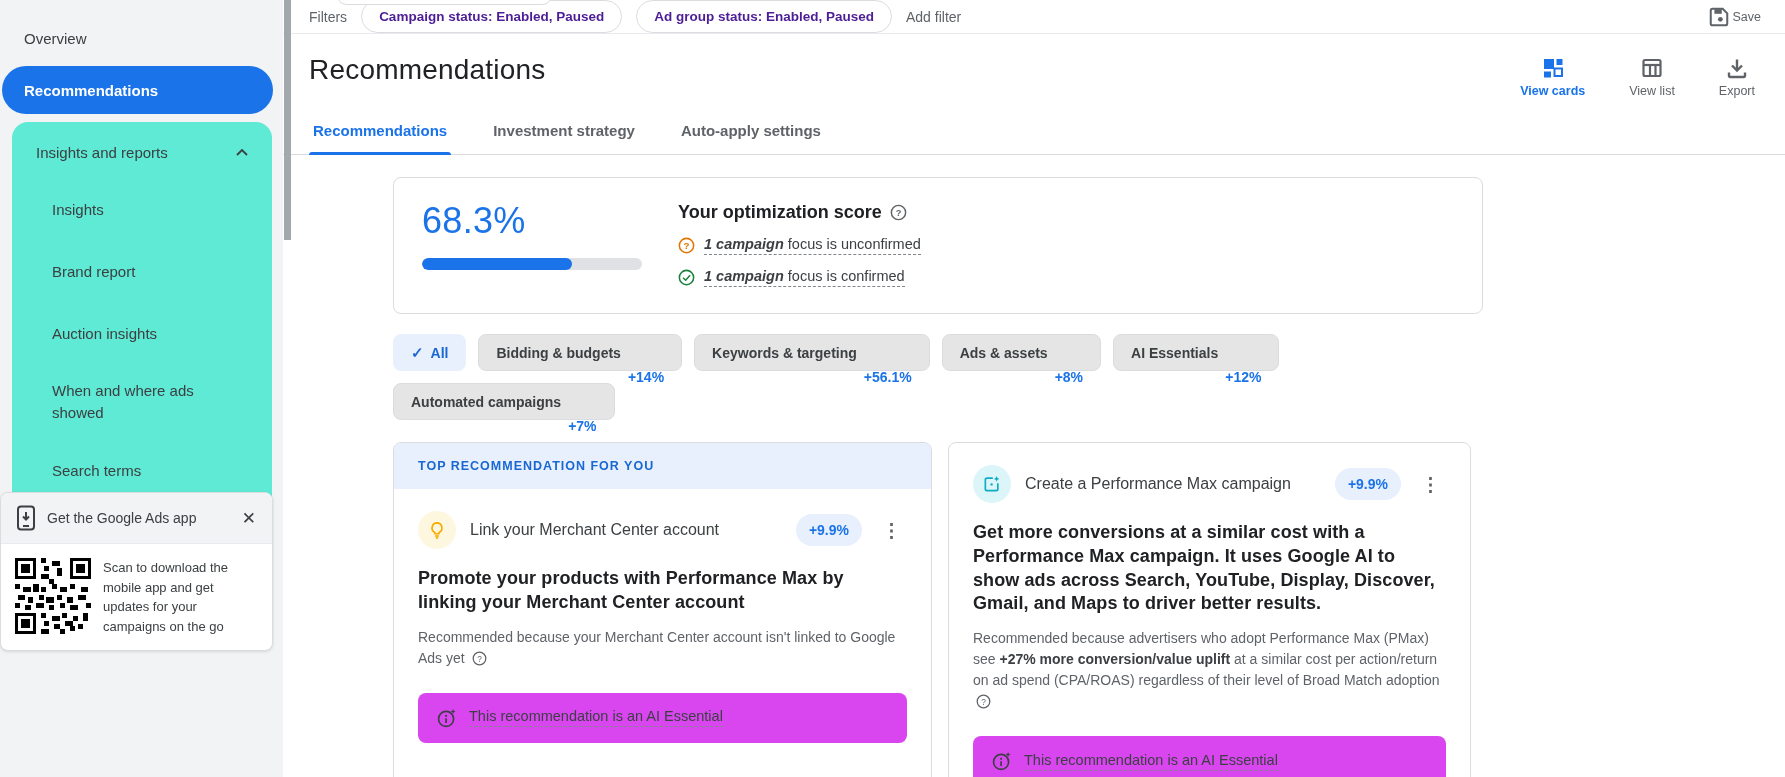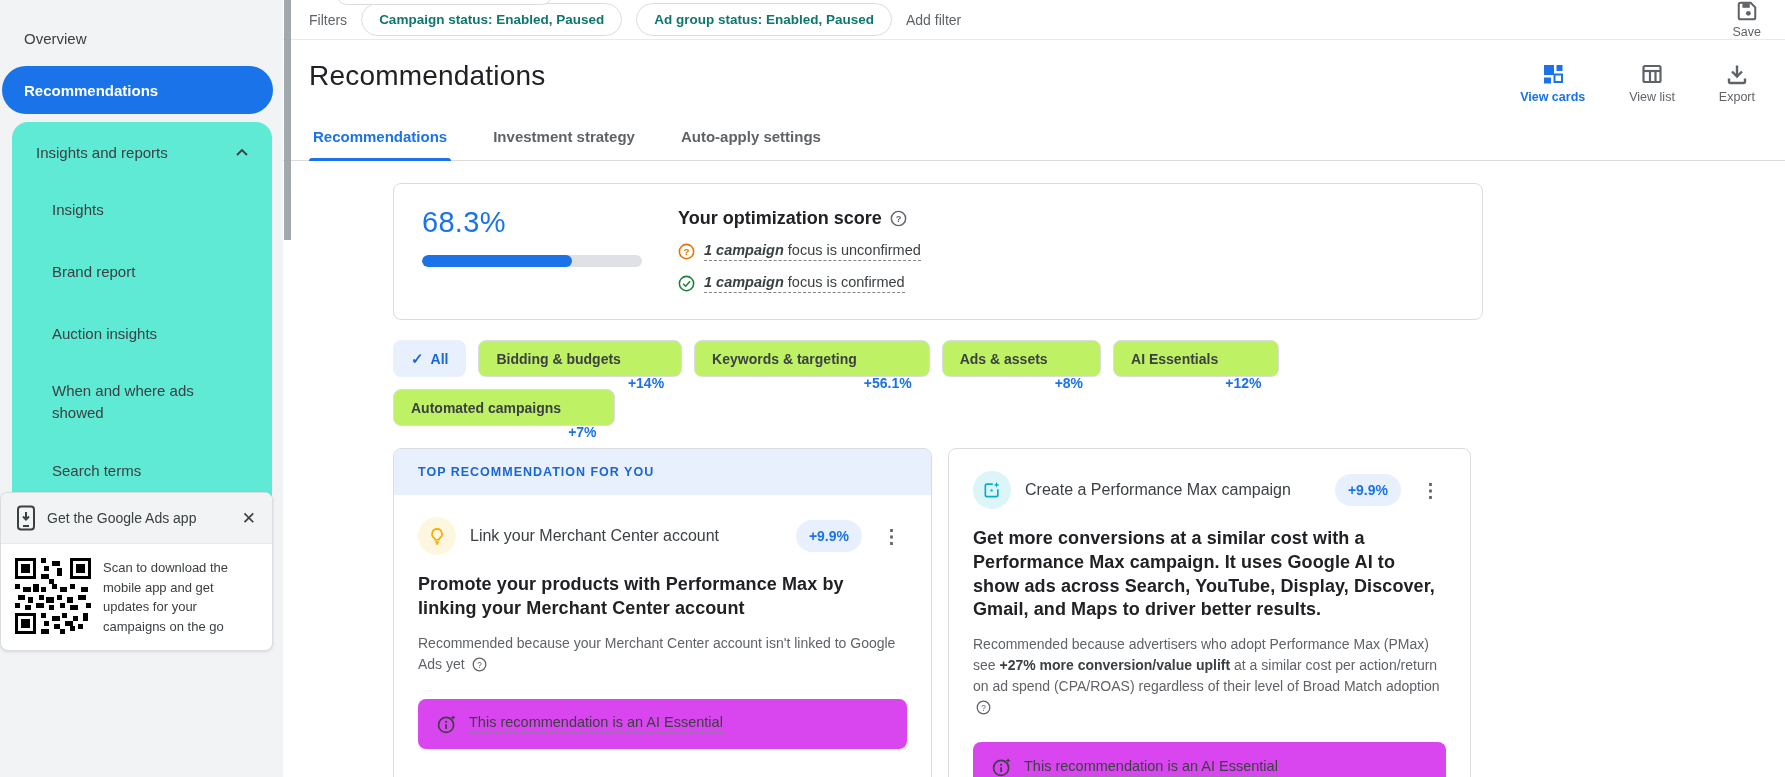--- a/index.html
+++ b/index.html
@@ -38,24 +38,24 @@
 
   
   .main { flex:1; display:flex; flex-direction:column; position:relative; }
 
   .filter-bar { height:55px; display:flex; align-items:center; gap:14px;
     padding:0 24px 0 26px; border-bottom:1px solid #e8eaed; position:relative; }
   .cutoff-pill { position:absolute; left:54px; top:-14px; width:215px; height:19px;
     border:1px solid #dadce0; border-radius:10px; background:#fff; }
   .filters-label { font-size:14px; color:#5f6368; }
   .filter-chip { border:1px solid #dadce0; border-radius:18px; padding:8px 17px;
-    font-size:13.5px; font-weight:700; color:#0f766e; background:#fff; cursor:pointer;
+    font-size:13.5px; font-weight:700; color:#4c1d95; background:#fff; cursor:pointer;
     white-space:nowrap; }
   .add-filter { font-size:14px; color:#5f6368; cursor:pointer; }
-  .save-block { margin-left:auto; display:flex; flex-direction:column;
+  .save-block { margin-left:auto; display:flex; flex-direction:row;
     align-items:center; gap:3px; color:#5f6368; font-size:12.5px; cursor:pointer; }
 
   .header-row { display:flex; align-items:flex-start; padding:20px 30px 0 26px; }
   .page-title { font-size:28px; font-weight:400; color:#202124; letter-spacing:.2px; }
   .view-controls { margin-left:auto; display:flex; gap:44px; margin-top:2px; }
   .view-btn { display:flex; flex-direction:column; align-items:center; gap:4px;
     font-size:12.5px; color:#5f6368; cursor:pointer; }
   .view-btn.active { color:#1a73e8; font-weight:700; }
 
   .tabs { display:flex; gap:38px; padding-left:26px; margin-top:24px;
@@ -65,37 +65,37 @@
   .tab.active { color:#1a73e8; }
   .tab.active::after { content:""; position:absolute; left:0; right:0; bottom:-1px;
     height:3px; background:#1a73e8; border-radius:3px 3px 0 0; }
 
   .content { padding:22px 0 0 110px; }
 
   
   .score-card { width:1090px; border:1px solid #dadce0; border-radius:8px;
     padding:22px 28px 26px; display:flex; background:#fff; }
   .score-left { width:256px; }
-  .score-value { font-size:29px; color:#1a73e8; letter-spacing:.3px; }
+  .score-value { font-size:36px; color:#1a73e8; letter-spacing:.3px; }
   .score-track { margin-top:16px; width:220px; height:12px; border-radius:6px;
     background:#dfe1e5; overflow:hidden; }
   .score-fill { height:100%; background:#1a73e8; border-radius:6px; }
   .score-right { padding-top:2px;text-align:center; }
   .score-heading { display:flex; align-items:center; gap:8px; font-size:18px;
     font-weight:700; color:#202124; }
   .score-item { display:flex; align-items:center; gap:9px; margin-top:13px;
     font-size:14.5px; color:#3c4043; cursor:pointer; }
   .dashed { border-bottom:1px dashed #80868b; padding-bottom:2px; }
   .score-item b { font-weight:700;font-style:italic; }
 
   
   .chip-rows { margin-top:20px; width:920px; display:flex; flex-wrap:wrap;
     gap:12px 12px; }
   .cat-chip { height:37px; display:inline-flex; align-items:center; gap:7px;
-    padding:0 17px; background:#bef264; border:1px solid #dadce0; border-radius:8px;
+    padding:0 17px; background:#e5e5e5; border:1px solid #dadce0; border-radius:8px;
     font-size:14px; font-weight:700; color:#3c4043; cursor:pointer;
     white-space:nowrap; }
   .cat-chip .val { color:#1a73e8;margin-top:48px; }
   .cat-chip.selected { background:#e8f0fe; border-color:#e8f0fe; color:#1967d2; }
   .cat-chip.selected .check { color:#1967d2; font-size:15px; }
 
   
   .cards-row { display:flex; gap:16px; margin-top:22px; align-items:flex-start; }
   .rec-card { background:#fff; border:1px solid #dadce0; border-radius:8px;
     overflow:hidden; height:560px; }

